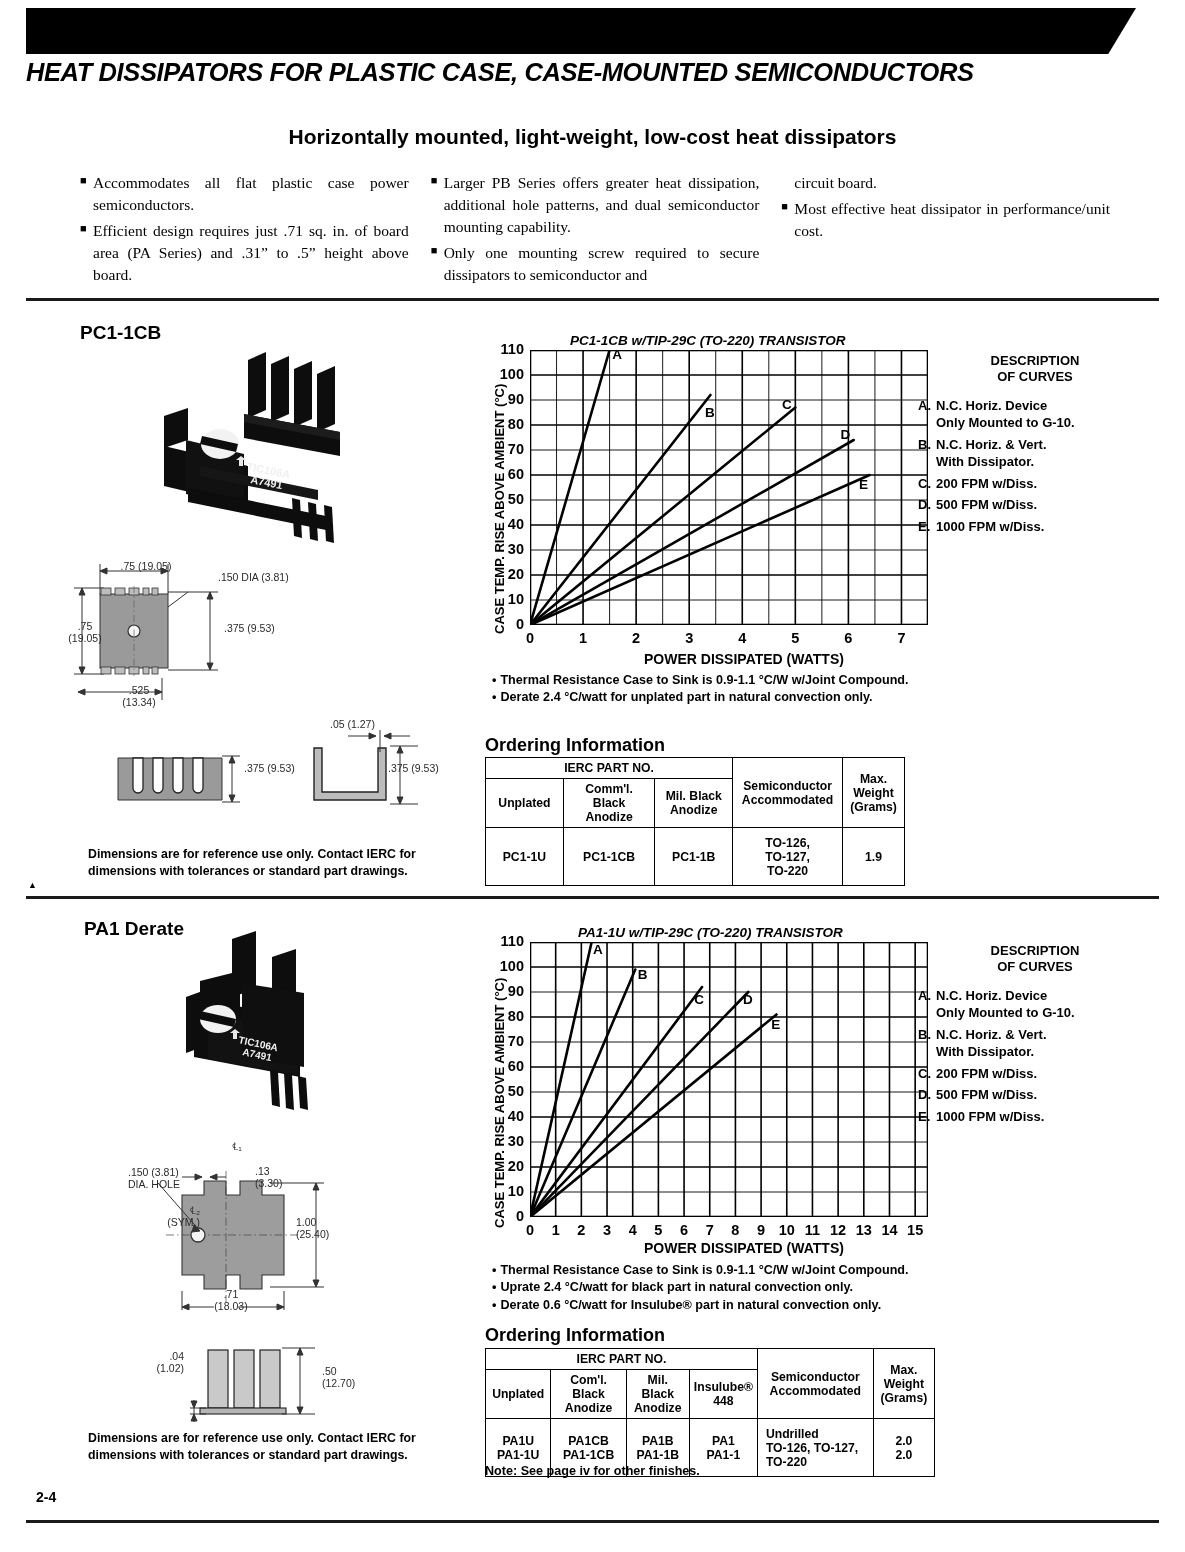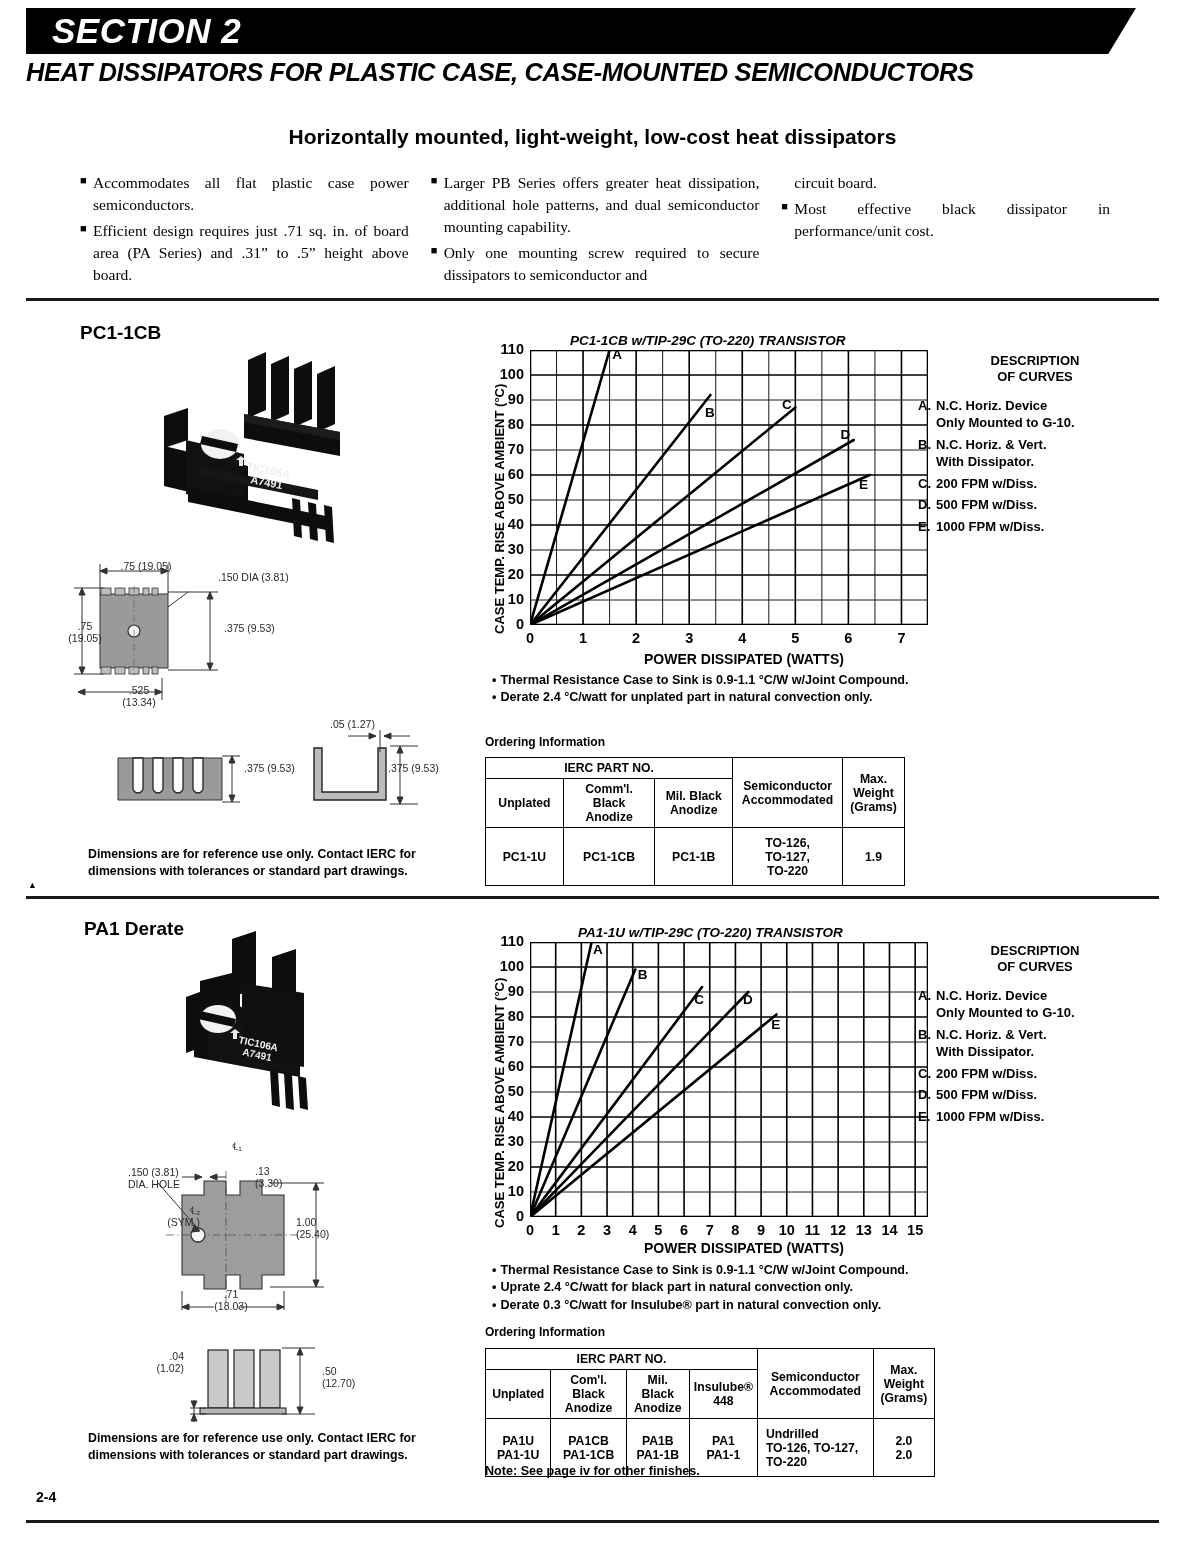--- a/index.html
+++ b/index.html
@@ -91,21 +91,21 @@
   .desc-head {
     position:absolute; font-size:13px; font-weight:bold; text-align:center;
     line-height:1.25; font-family:"Liberation Sans", sans-serif;
   }
   .desc-list { position:absolute; font-size:13px; font-weight:bold; font-family:"Liberation Sans", sans-serif; line-height:1.3; }
   .desc-item { display:flex; margin-bottom:5px; }
   .desc-key { width:18px; flex:0 0 18px; }
   .desc-body { flex:1; white-space:pre-line; }
 
   
-  .ord-title { position:absolute; font-size:12px; font-weight:bold; font-family:"Liberation Sans", sans-serif; }
+  .ord-title { position:absolute; font-size:18px; font-weight:bold; font-family:"Liberation Sans", sans-serif; }
   table.ord {
     position:absolute; border-collapse:collapse;
     font-family:"Liberation Sans", sans-serif; font-size:12.2px; font-weight:bold;
   }
   table.ord td, table.ord th {
     border:1.6px solid #000; text-align:center; vertical-align:middle;
     padding:3px 4px; font-weight:bold;
   }
   table.ord .tall { height:58px; }
   .ord-note { position:absolute; font-size:12.6px; font-weight:bold; font-family:"Liberation Sans", sans-serif; }
@@ -120,21 +120,20 @@
   }
   .page-num { position:absolute; left:36px; top:1489px; font-size:14px; font-weight:bold; font-family:"Liberation Sans", sans-serif; }
   .footer-rule { position:absolute; left:26px; top:1520px; width:1133px; height:3px; background:#1a1a1a; }
   .tick-mark { position:absolute; left:28px; top:880px; font-size:9px; }
 </style>
 </head>
 <body>
 
 <div class="banner-wrap">
   <div class="banner-bar"></div>
-  <div class="banner-text">SECTION 2</div>
 </div>
 <div class="section-subtitle">HEAT DISSIPATORS FOR PLASTIC CASE, CASE-MOUNTED SEMICONDUCTORS</div>
 
 <div class="intro-headline">Horizontally mounted, light-weight, low-cost heat dissipators</div>
 
 <div class="features">
   <div class="feat-col">
     <div class="feat-item">
       <span class="feat-bullet">■</span>
       <span class="feat-text">Accommodates all flat plastic case power semiconductors.</span>
@@ -154,21 +153,21 @@
       <span class="feat-text">Only one mounting screw required to secure dissipators to semiconductor and</span>
     </div>
   </div>
   <div class="feat-col">
     <div class="feat-item">
       <span class="feat-bullet"></span>
       <span class="feat-text nojust">circuit board.</span>
     </div>
     <div class="feat-item">
       <span class="feat-bullet">■</span>
-      <span class="feat-text">Most effective black dissipator in performance/unit cost.</span>
+      <span class="feat-text">Most effective heat dissipator in performance/unit cost.</span>
     </div>
   </div>
 </div>
 
 <div class="rule-main" style="top:298px;"></div>
 <div class="rule-main" style="top:896px;"></div>
 <div class="tick-mark">▲</div>
 
 <div class="prod-title" style="left:80px; top:322px;">PC1-1CB</div>
 
@@ -600,21 +599,21 @@
     <div class="curve-label" style="left: 592.91px; top: 941.5px;">A</div>
     <div class="curve-label" style="left: 637.845px; top: 966.5px;">B</div>
     <div class="curve-label" style="left: 694.335px; top: 991.5px;">C</div>
     <div class="curve-label" style="left: 743.123px; top: 991.5px;">D</div>
     <div class="curve-label" style="left: 771.368px; top: 1016.5px;">E</div>
   </div>
 
 <div class="notes" style="left:492px; top:1262px;">
   <div><span class="b">•</span><span>Thermal Resistance Case to Sink is 0.9-1.1 °C/W w/Joint Compound.</span></div>
   <div><span class="b">•</span><span>Uprate 2.4 °C/watt for black part in natural convection only.</span></div>
-  <div><span class="b">•</span><span>Derate 0.3 °C/watt for Insulube® part in natural convection only.</span></div>
+  <div><span class="b">•</span><span>Derate 0.6 °C/watt for Insulube® part in natural convection only.</span></div>
 </div>
 
 <div class="desc-head" style="left:940px; top:943px; width:190px; white-space:pre-line;">DESCRIPTION
 OF CURVES</div>
 <div class="desc-list" style="left:918px; top:988px; width:210px;">
   <div class="desc-item">
       <span class="desc-key">A.</span>
       <span class="desc-body">N.C. Horiz. Device
 Only Mounted to G-10.</span>
     </div>

